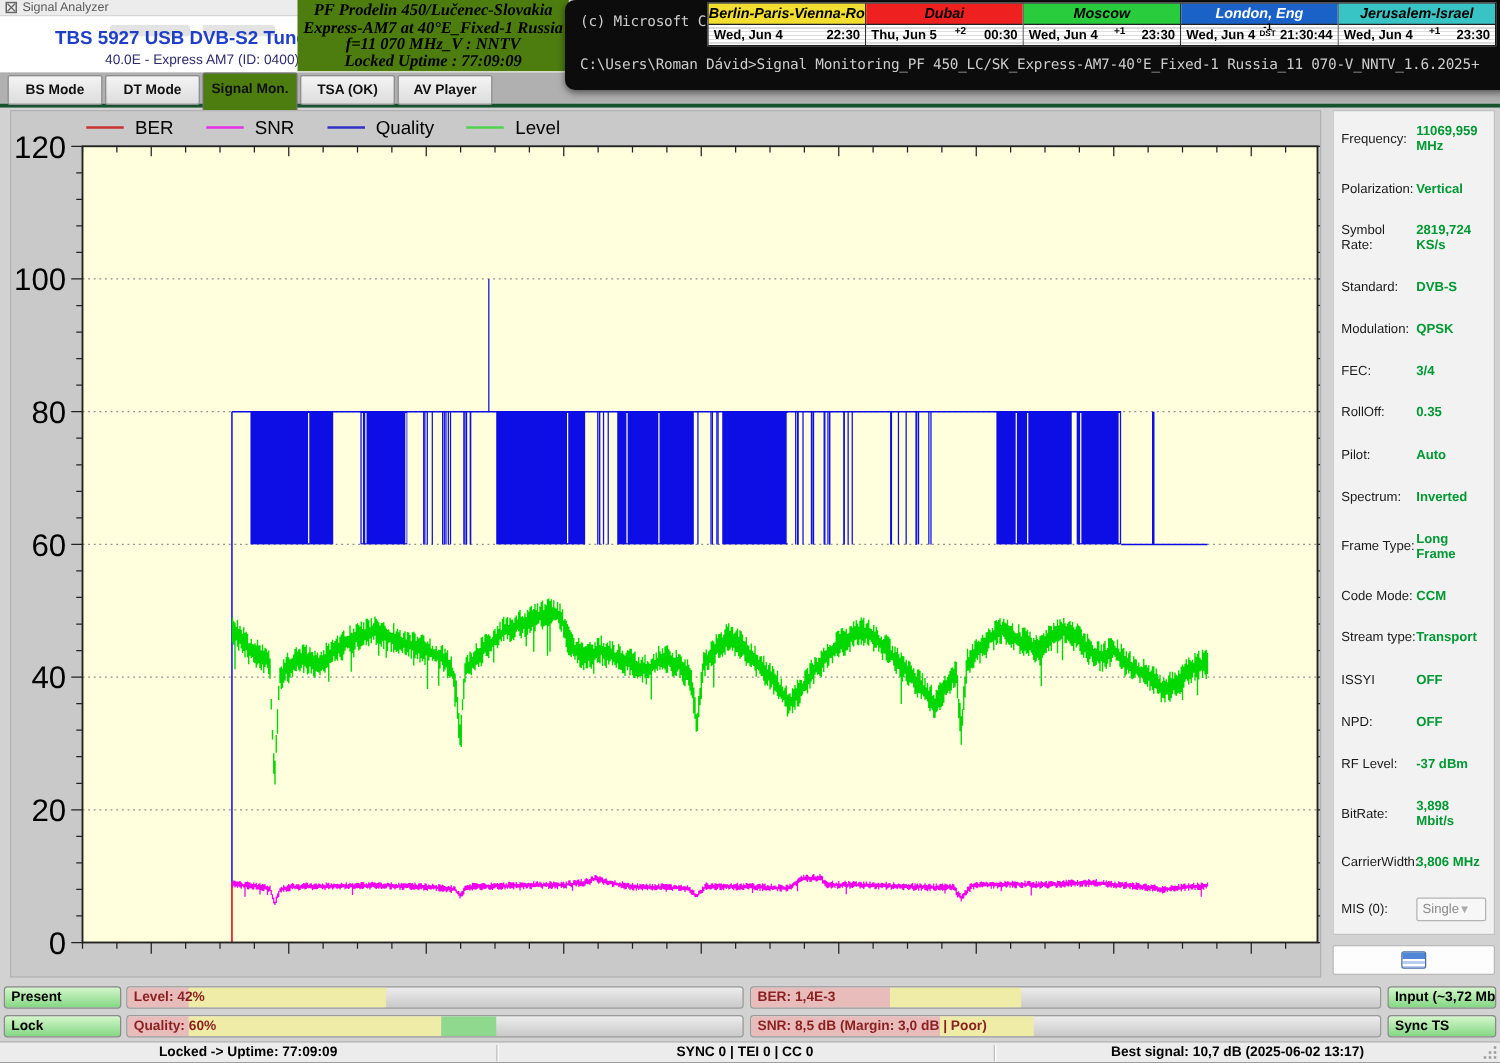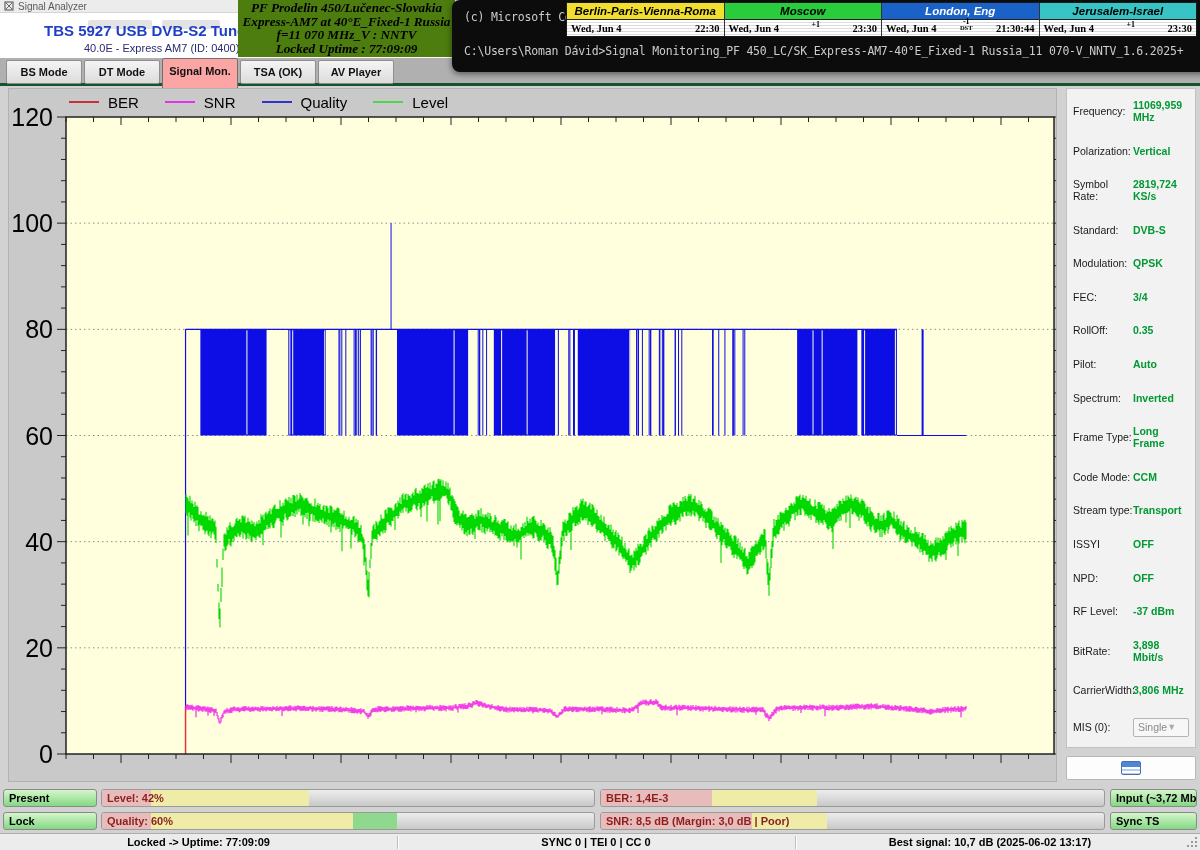--- a/index.html
+++ b/index.html
@@ -32,33 +32,33 @@
 
   
   .clocks{position:absolute;left:566px;top:2px;width:631px;height:35px;display:flex;z-index:7;
           border:1px solid #1a1a1a;background:#fff;}
   .clock{flex:1 1 0;display:flex;flex-direction:column;border-right:1px solid #333;min-width:0;}
   .clock:last-child{border-right:none;}
   .clk-h{height:17px;font-size:11.5px;font-weight:bold;font-style:italic;text-align:center;
          line-height:16px;border-bottom:1px solid #222;white-space:nowrap;overflow:hidden;}
   .clk-b{flex:1;display:flex;justify-content:space-between;align-items:center;padding:0 4px;
          font-size:10.5px;font-weight:bold;color:#000;
-         background:repeating-linear-gradient(180deg,#ffffff 0 2px,#dcdcdc 2px 3px);font-family:Liberation Serif, serif;}
+         background:repeating-linear-gradient(180deg,#ffffff 0 2px,#dcdcdc 2px 3px);}
   .off{display:inline-flex;flex-direction:column;align-items:center;line-height:6px;
        transform:translateY(-3px);font-weight:bold;}
   .offn{font-size:8px;}
   .offl{font-size:6.5px;}
 
   
   .tabstrip{position:absolute;left:0;top:58px;width:1200px;height:28px;background:#b0b0b0;
             border-bottom:3px solid #14532d;}
   .tab{position:absolute;top:2px;height:24px;width:76px;background:linear-gradient(180deg,#f4f4f4,#dcdcdc);
        border:1px solid #8f8f8f;border-radius:2px;font-size:11px;font-weight:bold;color:#111;
        text-align:center;line-height:22px;cursor:default;}
-  .tab.active{top:0;height:37px;background:#fca5a5;border-color:#707070;line-height:25px;}
+  .tab.active{top:0;height:37px;background:#4d7c0f;border-color:#707070;line-height:25px;}
 
   
   .chart-widget{position:absolute;left:8px;top:88px;width:1049px;height:694px;background:#c9c9c9;
                 border:1px solid #b2b2b2;}
   .legend{position:absolute;left:60px;top:4px;height:18px;display:flex;align-items:center;gap:26px;z-index:2;}
   .leg-item{display:flex;align-items:center;gap:9px;font-size:15px;color:#000;justify-content:space-between;}
   .leg-swatch{display:inline-block;width:30px;height:0;border-top:2px solid #000;}
 
   
   .panel-box{position:absolute;left:1066px;top:88px;width:130px;height:660px;background:#f2f2f2;
@@ -129,20 +129,31 @@
   <div class="clocks">
     <div class="clock">
       <div class="clk-h" style="background: rgb(242, 222, 48); color: rgb(0, 0, 0);">Berlin-Paris-Vienna-Roma</div>
       <div class="clk-b">
         <span>Wed, Jun 4</span>
         <span class="off">
             <span class="offn"></span>
             <span class="offl"></span>
           </span>
         <span>22:30</span>
+      </div>
+    </div>
+    <div class="clock">
+      <div class="clk-h" style="background: rgb(238, 32, 32); color: rgb(0, 0, 0);">Dubai</div>
+      <div class="clk-b">
+        <span>Thu, Jun 5</span>
+        <span class="off">
+            <span class="offn">+2</span>
+            <span class="offl"></span>
+          </span>
+        <span>00:30</span>
       </div>
     </div>
     <div class="clock">
       <div class="clk-h" style="background: rgb(40, 204, 60); color: rgb(0, 0, 0);">Moscow</div>
       <div class="clk-b">
         <span>Wed, Jun 4</span>
         <span class="off">
             <span class="offn">+1</span>
             <span class="offl"></span>
           </span>

